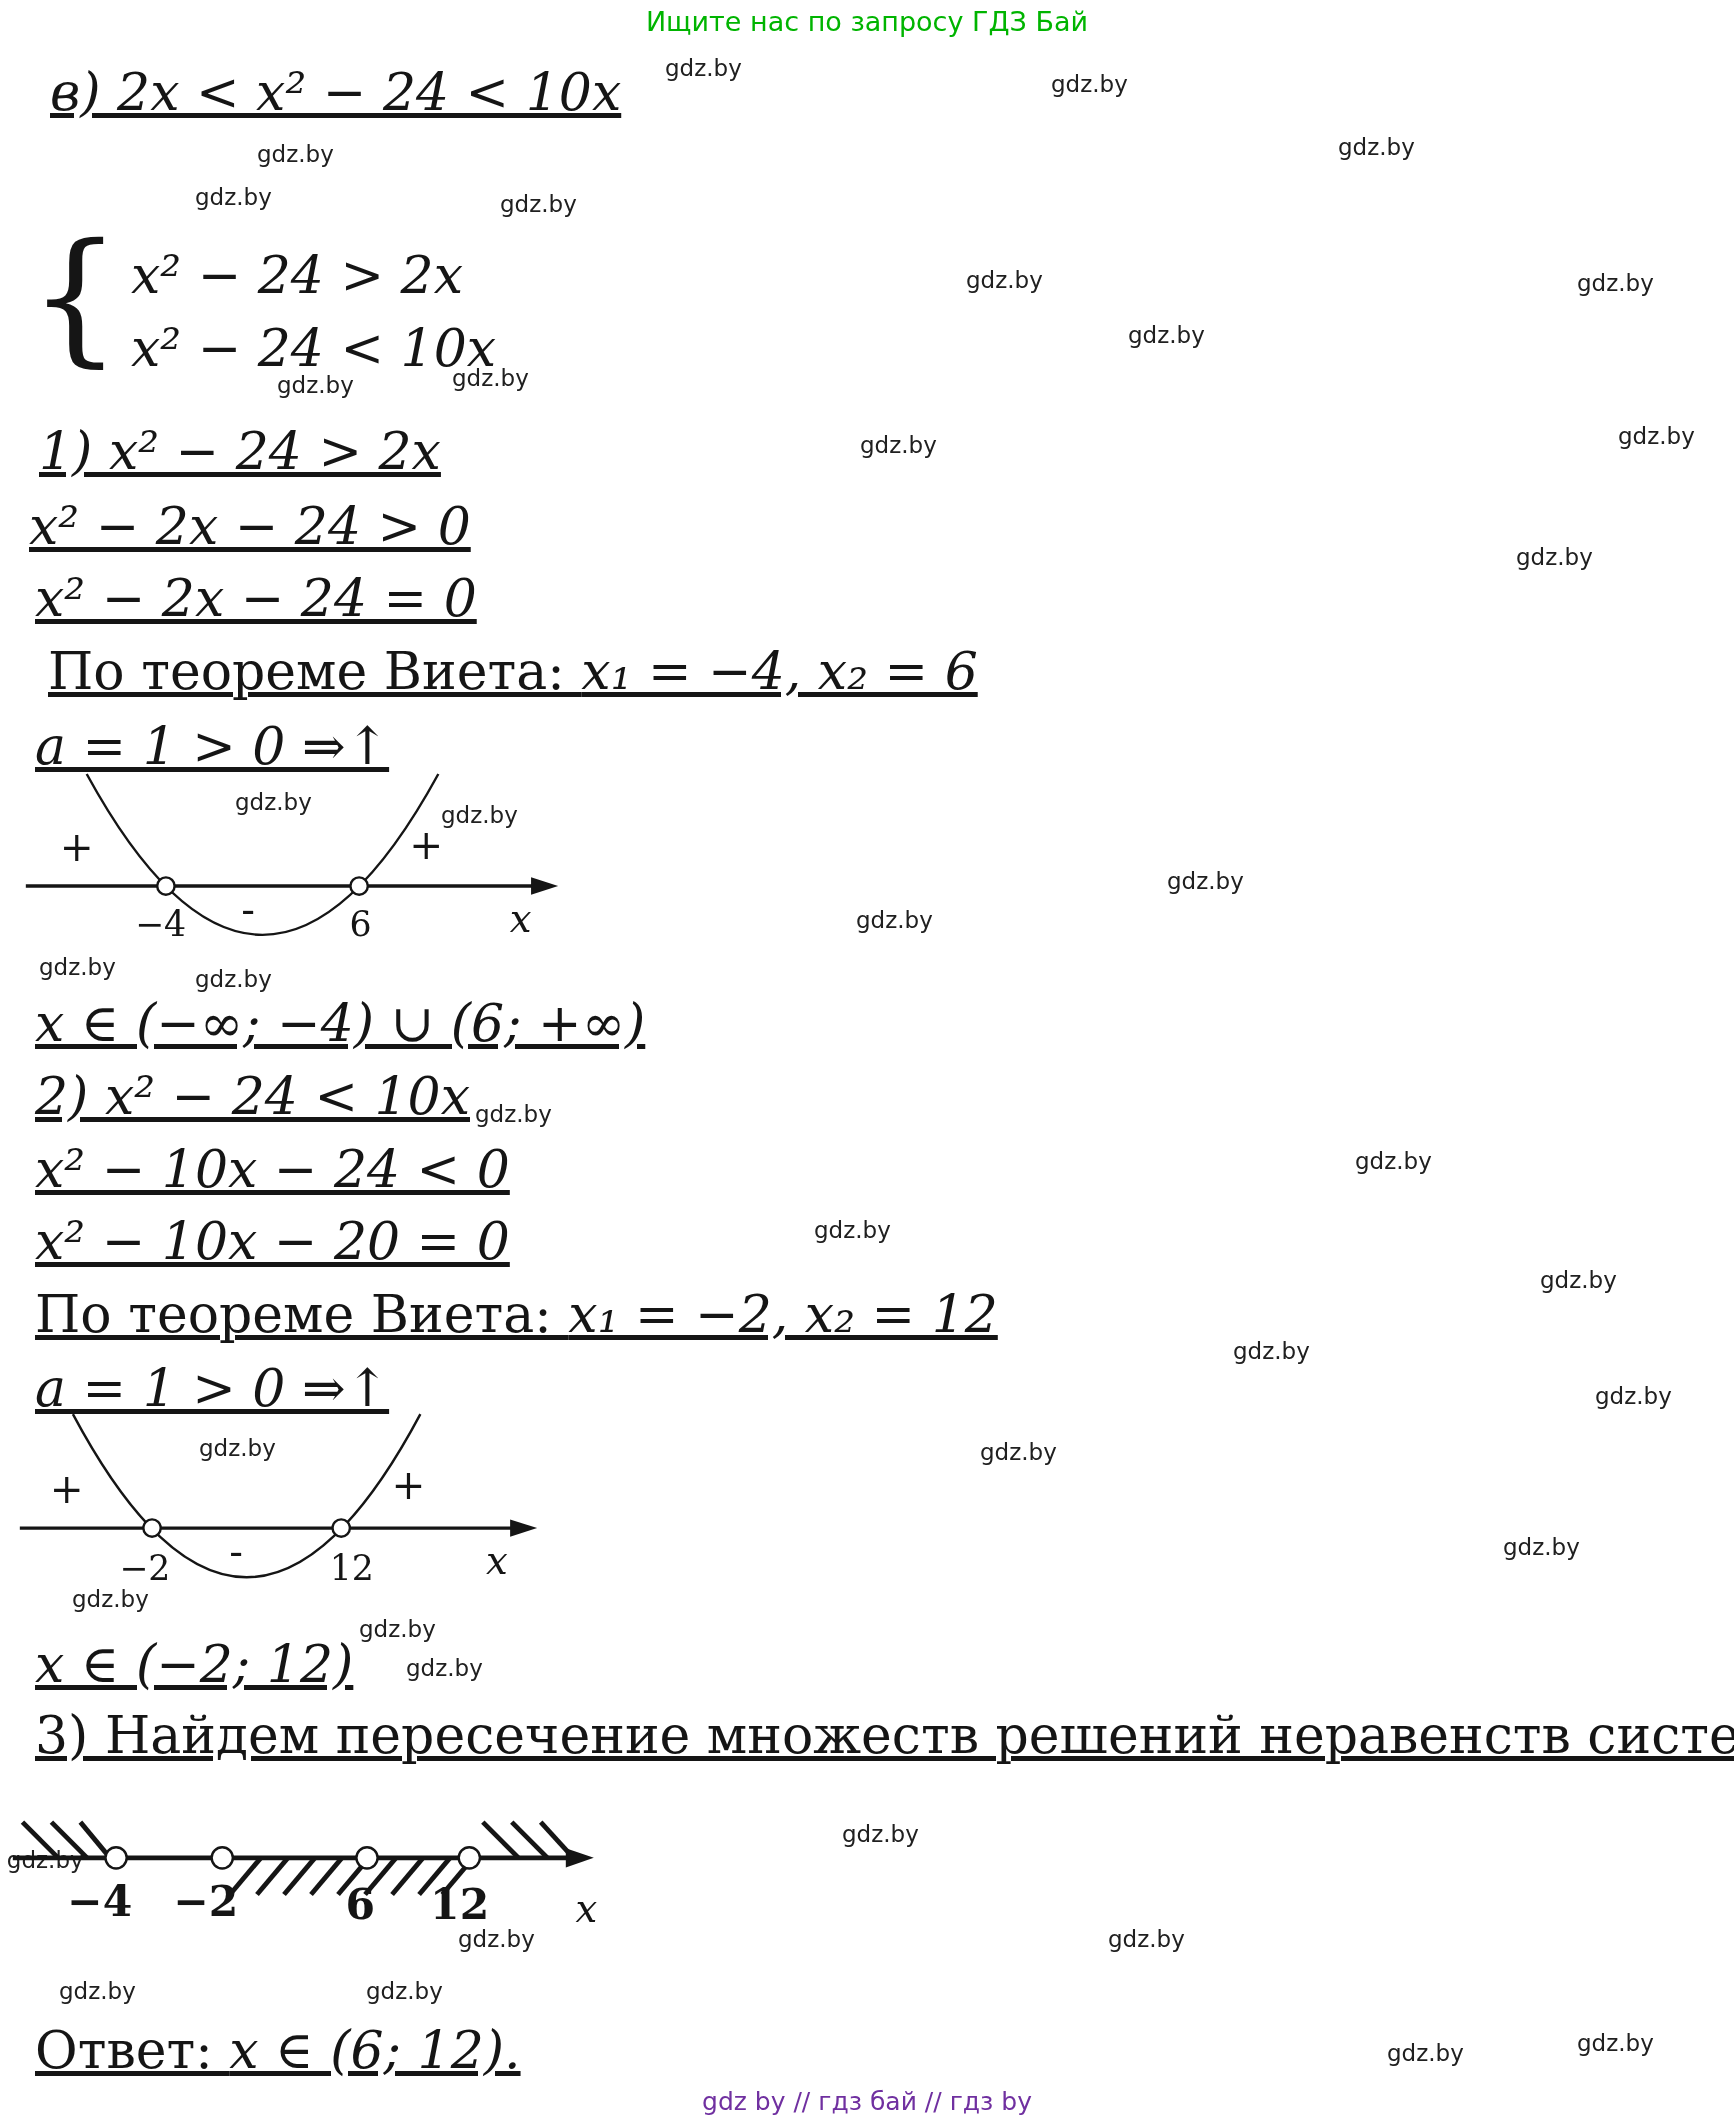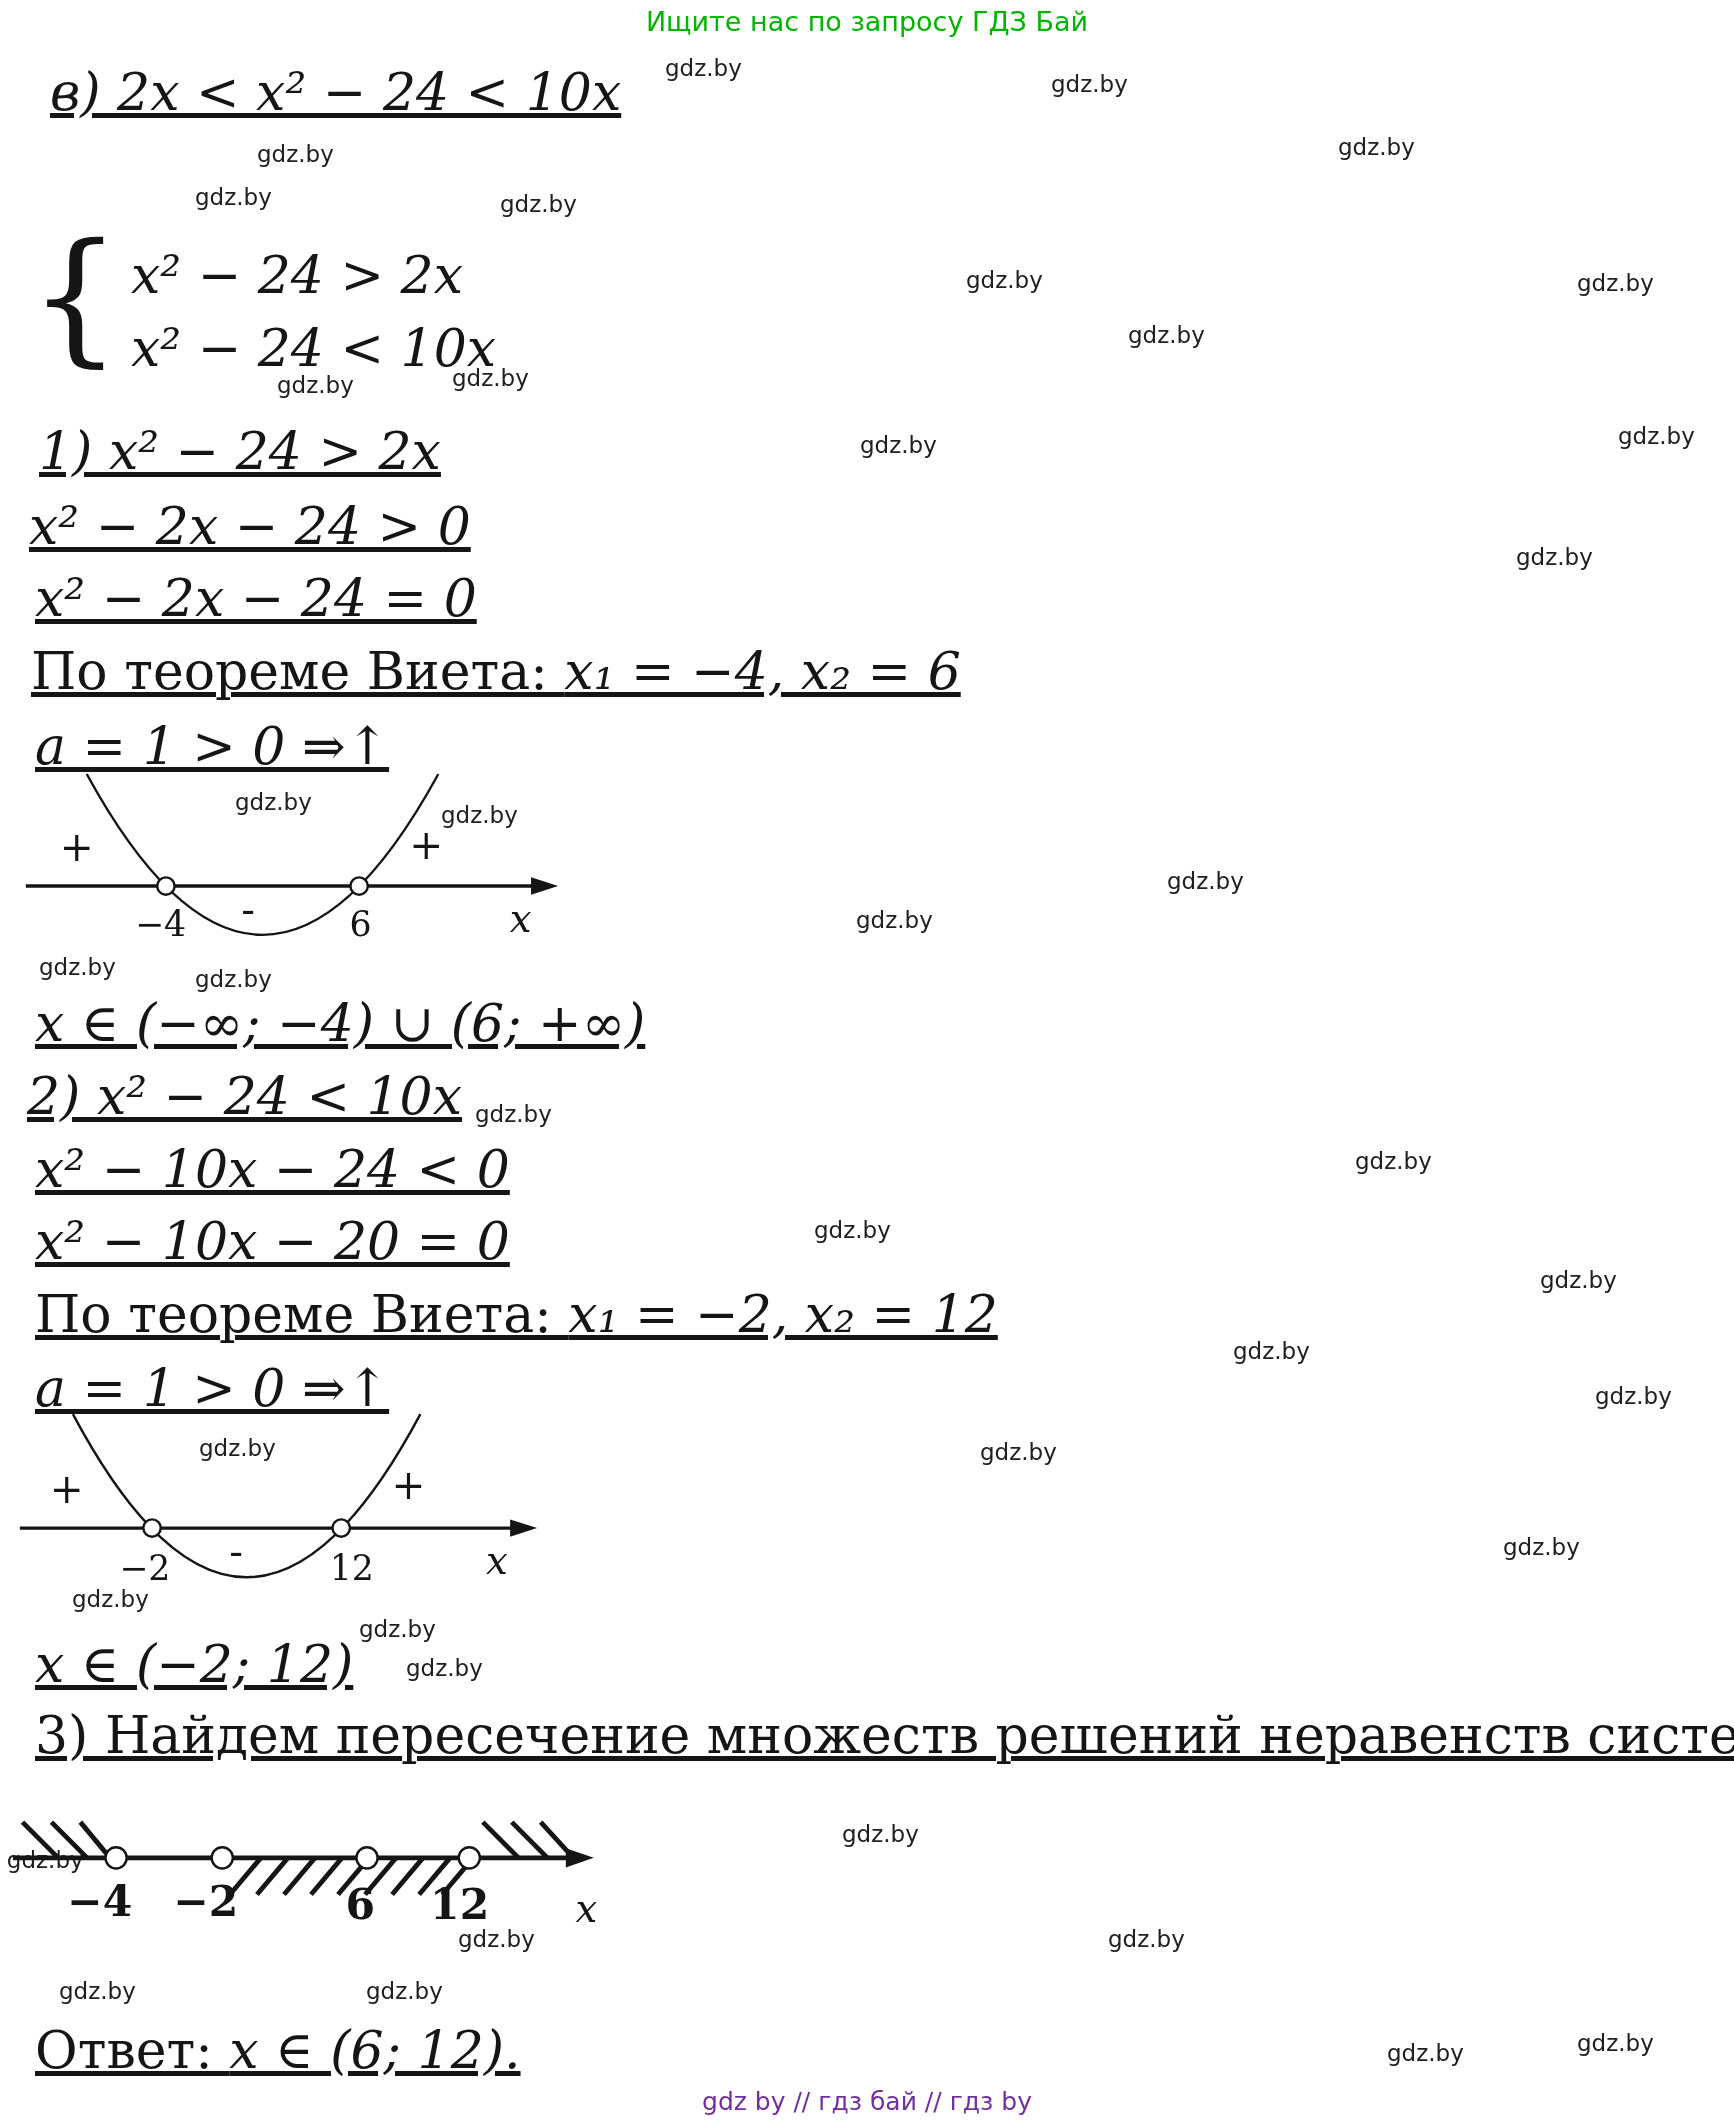--- a/index.html
+++ b/index.html
@@ -87,42 +87,42 @@
     <span class="brace">{</span>
     <div class="system-lines">
       <div class="sline">x² − 24 &gt; 2x</div>
       <div class="sline">x² − 24 &lt; 10x</div>
     </div>
   </div>
 
   <div class="line" style="left:39px; top:421px">1) x² − 24 &gt; 2x</div>
   <div class="line" style="left:29px; top:496px">x² − 2x − 24 &gt; 0</div>
   <div class="line" style="left:35px; top:568px">x² − 2x − 24 = 0</div>
-  <div class="line" style="left:31px; top:641px">
+  <div class="line" style="left:48px; top:641px">
     <span class="roman">По теореме Виета: </span><span>x₁ = −4, x₂ = 6</span>
   </div>
   <div class="line" style="left:35px; top:716px">a = 1 &gt; 0 ⇒↑</div>
 
   <svg class="sketch" style="left:21px; top:772px" width="541" height="203" viewBox="0 0 560 210">
     <line x1="5" y1="118" x2="535" y2="118" class="ink"></line>
     <polygon points="556,118 528,109 528,127" class="fillk"></polygon>
     <path d="M 68 2 Q 250 335 432 2" class="curve"></path>
     <circle cx="150" cy="118" r="9" class="root"></circle>
     <circle cx="350" cy="118" r="9" class="root"></circle>
     <text x="40" y="92" class="sign">+</text>
     <text x="402" y="90" class="sign">+</text>
     <text x="228" y="156" class="sign">-</text>
     <text x="118" y="170" class="rootlbl">−4</text>
     <text x="340" y="170" class="rootlbl">6</text>
     <text x="506" y="166" class="axislbl">x</text>
   </svg>
 
   <div class="line" style="left:35px; top:993px">x ∈ (−∞; −4) ∪ (6; +∞)</div>
 
-  <div class="line" style="left:27px; top:1066px">2) x² − 24 &lt; 10x</div>
+  <div class="line" style="left:35px; top:1066px">2) x² − 24 &lt; 10x</div>
   <div class="line" style="left:35px; top:1139px">x² − 10x − 24 &lt; 0</div>
   <div class="line" style="left:35px; top:1211px">x² − 10x − 20 = 0</div>
   <div class="line" style="left:35px; top:1284px">
     <span class="roman">По теореме Виета: </span><span>x₁ = −2, x₂ = 12</span>
   </div>
   <div class="line" style="left:35px; top:1358px">a = 1 &gt; 0 ⇒↑</div>
 
   <svg class="sketch" style="left:15.4px; top:1412px" width="526" height="208" viewBox="0 0 545 215">
     <line x1="5" y1="120" x2="520" y2="120" class="ink"></line>
     <polygon points="541,120 513,111 513,129" class="fillk"></polygon>

